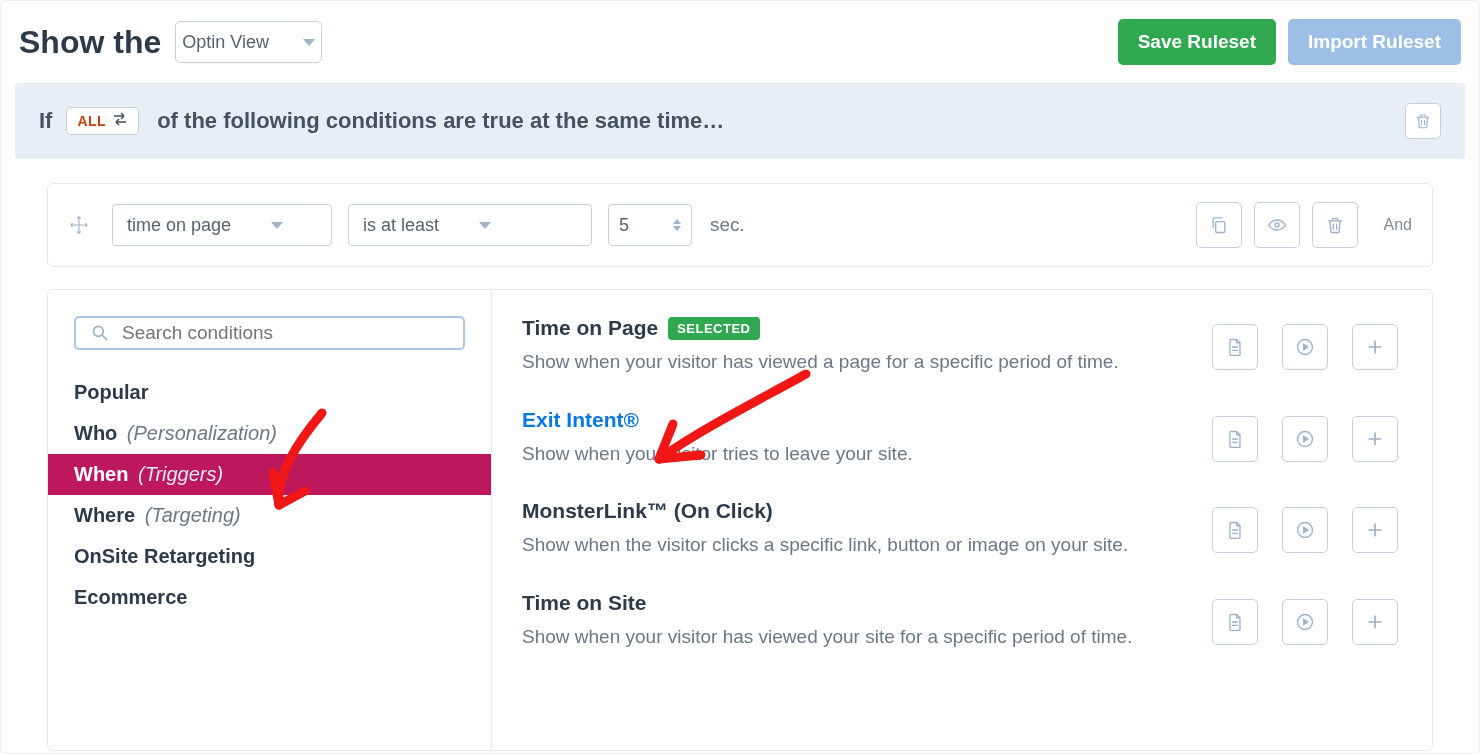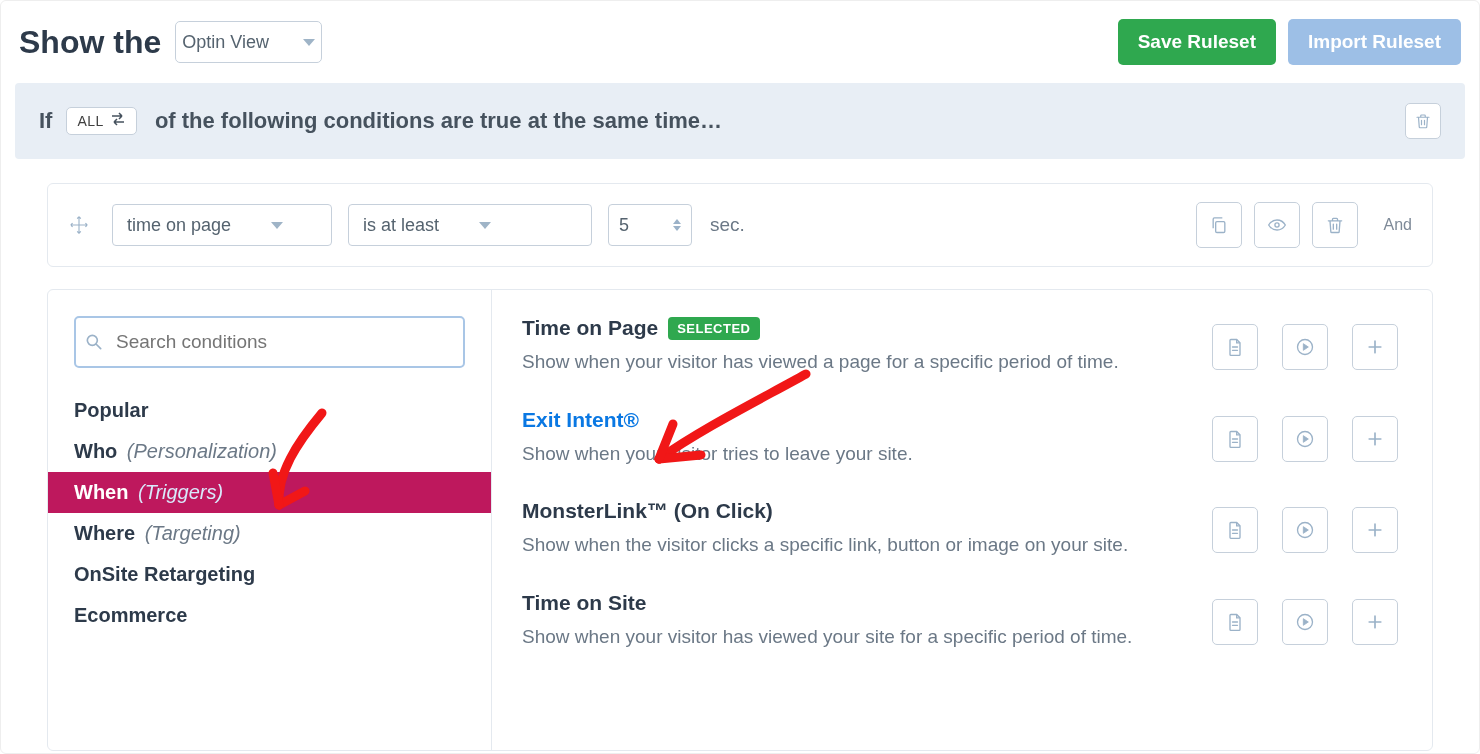--- a/index.html
+++ b/index.html
@@ -81,21 +81,21 @@
   }
   .all-pill {
     display: inline-flex;
     align-items: center;
     border: 1px solid #c6d0db;
     background: #fff;
     border-radius: 5px;
     padding: 4px 10px;
     margin-right: 18px;
   }
-  .all-text { font-size: 14px; font-weight: 400; color: #404040; margin-right: 6px; letter-spacing: 0.5px; }
+  .all-text { font-size: 14px; font-weight: 700; color: #c2410c; margin-right: 6px; letter-spacing: 0.5px; }
   .cond-rest {
     font-size: 22px;
     font-weight: 700;
   }
   .trash-box {
     width: 36px; height: 36px;
     border: 1px solid #c6d0db;
     border-radius: 5px;
     display: flex; align-items: center; justify-content: center;
     cursor: pointer;
@@ -172,23 +172,23 @@
   }
   .panel-left {
     width: 444px;
     border-right: 1px solid #e4e9ef;
     padding: 26px 0 0 0;
   }
   .search-wrap {
     margin: 0 26px 22px 26px;
     border: 2px solid #a9c6e6;
     border-radius: 5px;
-    height: 52px;
+    height: 34px;
     display: flex; align-items: center;
-    padding: 0 8px;
+    padding: 0 14px;
     background: #fff;
   }
   .search-wrap svg { width: 20px; height: 20px; color: #9bb2c8; margin-right: 12px; }
   .search-input {
     border: none; outline: none;
     font-size: 19px;
     color: #9aa5b1;
     flex: 1;
     background: transparent;
   }

